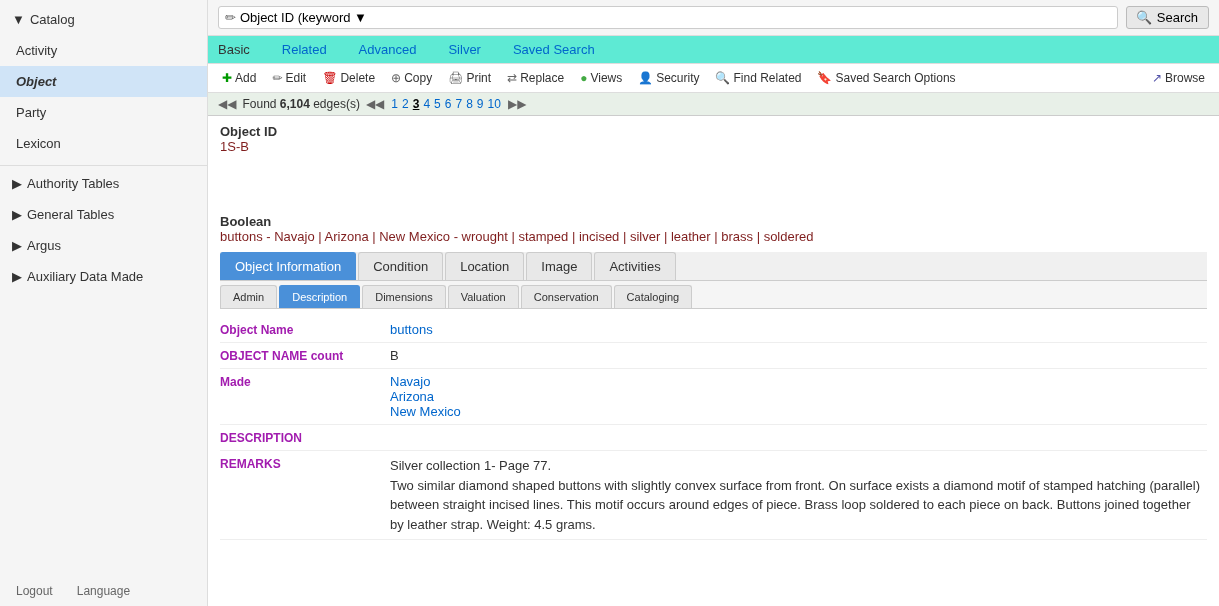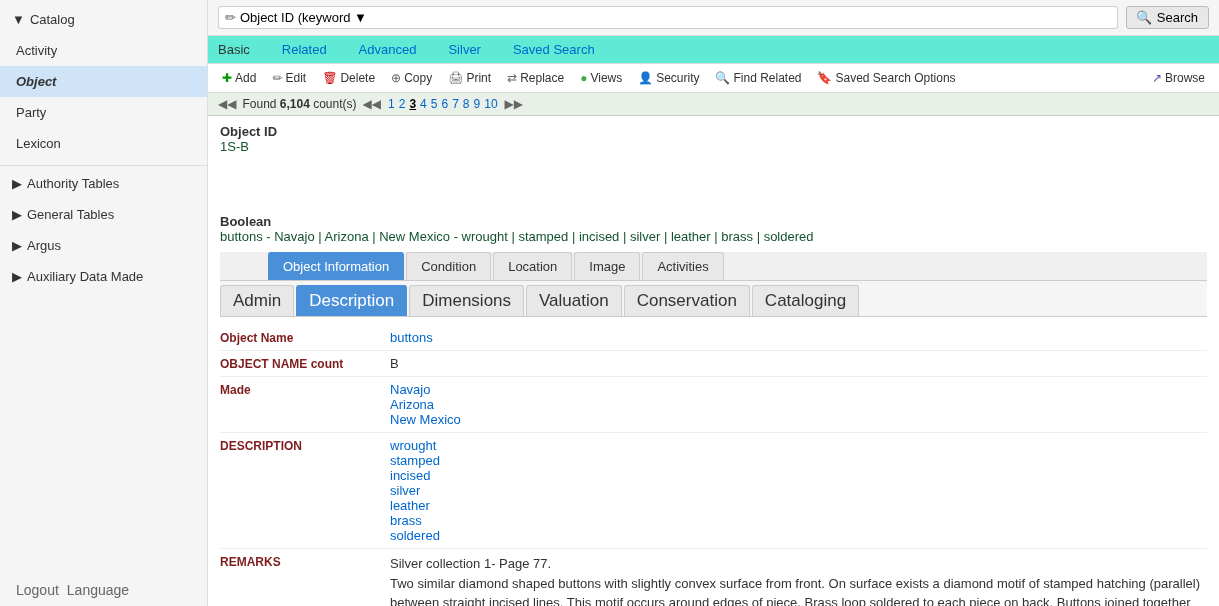--- a/index.html
+++ b/index.html
@@ -29,24 +29,24 @@
       color: #333;
       display: flex;
       align-items: center;
       gap: 5px;
       cursor: pointer;
     }
     .sidebar-divider { border-top: 1px solid #ddd; margin: 2px 0; }
     .sidebar-footer {
       margin-top: auto;
       padding: 8px 16px;
-      font-size: 14px;
+      font-size: 12px;
       color: #666;
       display: flex;
-      gap: 8px;
+      gap: 24px;
     }
     .sidebar-footer a { color: #666; text-decoration: none; cursor: pointer; }
 
     
     #main {
       flex: 1;
       display: flex;
       flex-direction: column;
       overflow: hidden;
       background: #fff;
@@ -156,36 +156,35 @@
 
     
     .obj-header {
       padding: 8px 12px 4px 12px;
       display: flex;
       gap: 60px;
       align-items: flex-start;
       flex-direction: column;
     }
     .obj-header-label { font-weight: bold; font-size: 13px; color: #333; }
-    .obj-header-value { font-size: 13px; color: #14532d; }
+    .obj-header-value { font-size: 13px; color: #7f1d1d; }
 
     
     .content-area {
       flex: 1;
       overflow-y: auto;
       padding: 0;
     }
 
     
     .main-tabs {
       display: flex;
       border-bottom: 1px solid #ccc;
       background: #f0f0f0;
       margin: 4px 12px 0 12px;
-      padding-left: 48px;
     }
     .main-tab {
       padding: 6px 14px;
       font-size: 13px;
       cursor: pointer;
       border: 1px solid #ccc;
       border-bottom: none;
       background: #e8e8e8;
       margin-right: 2px;
       border-radius: 3px 3px 0 0;
@@ -200,21 +199,21 @@
     
     .sub-tabs {
       display: flex;
       border-bottom: 1px solid #ccc;
       background: #f5f5f5;
       margin: 0 12px;
       padding-top: 4px;
     }
     .sub-tab {
       padding: 5px 12px;
-      font-size: 17px;
+      font-size: 11px;
       cursor: pointer;
       border: 1px solid #ccc;
       border-bottom: none;
       background: #e8e8e8;
       margin-right: 2px;
       border-radius: 3px 3px 0 0;
       color: #333;
     }
     .sub-tab.active {
       background: #4a90d9;
@@ -230,21 +229,21 @@
     .detail-row {
       display: flex;
       padding: 5px 0;
       border-bottom: 1px solid #eee;
       align-items: flex-start;
     }
     .detail-label {
       min-width: 170px;
       font-weight: bold;
       font-size: 12px;
-      color: #7f1d1d;
+      color: #a21caf;
       padding-top: 1px;
     }
     .detail-value {
       font-size: 13px;
       color: #333;
       flex: 1;
     }
     .detail-value a, .detail-link {
       color: #0066cc;
       text-decoration: none;
@@ -369,21 +368,21 @@
     </span>
     <span class="toolbar-btn toolbar-right">
       <span class="icon-browse">↗</span>
       <span>Browse</span>
     </span>
   </div>
 
   <div class="records-bar">
     <span class="arr">◀◀</span>
     <span>
-      <span>Found </span><strong>6,104</strong><span> count(s)</span>
+      <span>Found </span><strong>6,104</strong><span> edges(s)</span>
     </span>
     <span class="arr">◀◀</span>
     <div class="page-nums">
       <span class="page-num">1</span>
       <span class="page-num">2</span>
       <span class="page-num current">3</span>
       <span class="page-num">4</span>
       <span class="page-num">5</span>
       <span class="page-num">6</span>
       <span class="page-num">7</span>
@@ -442,29 +441,20 @@
         <div class="detail-label">Made</div>
         <div class="detail-value">
           <a class="detail-link">Navajo</a>
           <a class="detail-link">Arizona</a>
           <a class="detail-link">New Mexico</a>
         </div>
       </div>
 
       <div class="detail-row">
         <div class="detail-label">DESCRIPTION</div>
-        <div class="detail-value">
-          <a class="detail-link">wrought</a>
-          <a class="detail-link">stamped</a>
-          <a class="detail-link">incised</a>
-          <a class="detail-link">silver</a>
-          <a class="detail-link">leather</a>
-          <a class="detail-link">brass</a>
-          <a class="detail-link">soldered</a>
-        </div>
       </div>
 
       <div class="detail-row">
         <div class="detail-label">REMARKS</div>
         <div class="detail-value">
           <div class="remarks-text">Silver collection 1- Page 77.</div>
           <div class="remarks-text">Two similar diamond shaped buttons with slightly convex surface from front. On surface exists a diamond motif of stamped hatching (parallel) between straight incised lines. This motif occurs around edges of piece. Brass loop soldered to each piece on back. Buttons joined together by leather strap. Weight: 4.5 grams.</div>
         </div>
       </div>
     </div>

